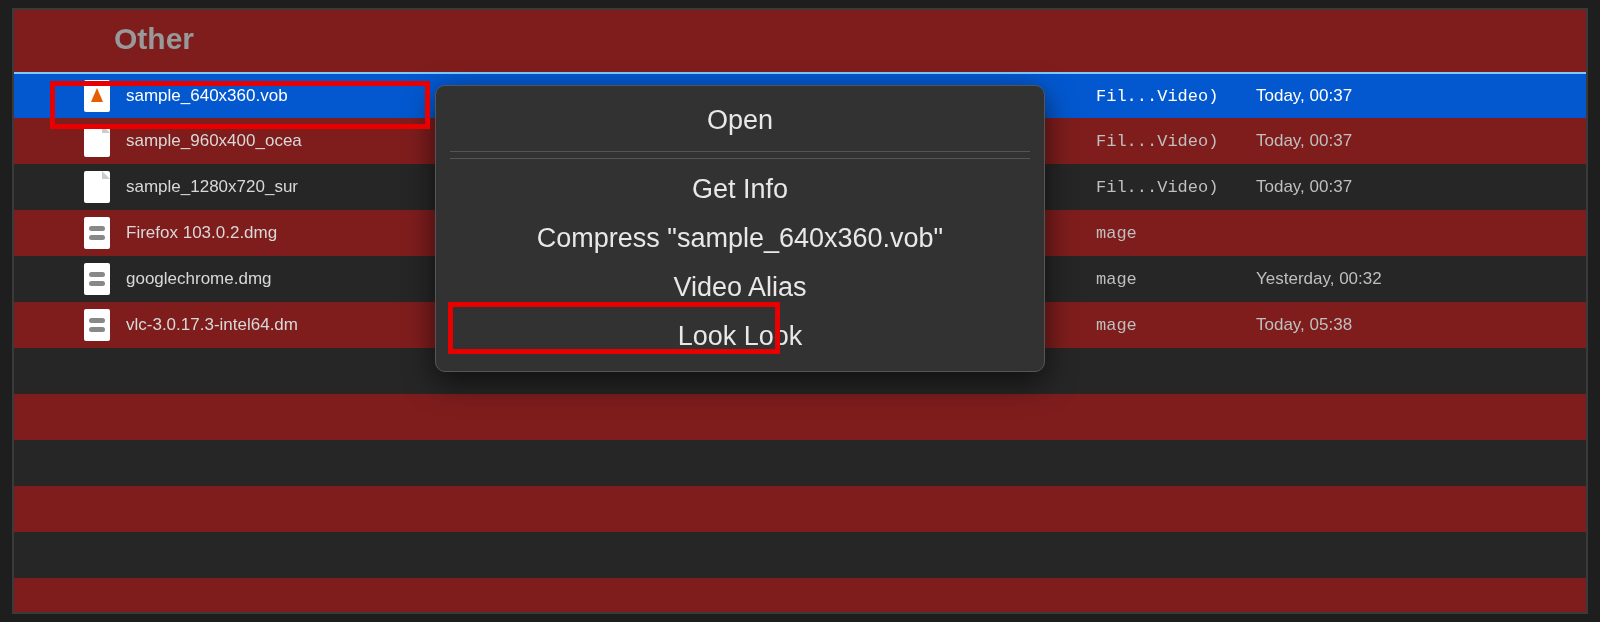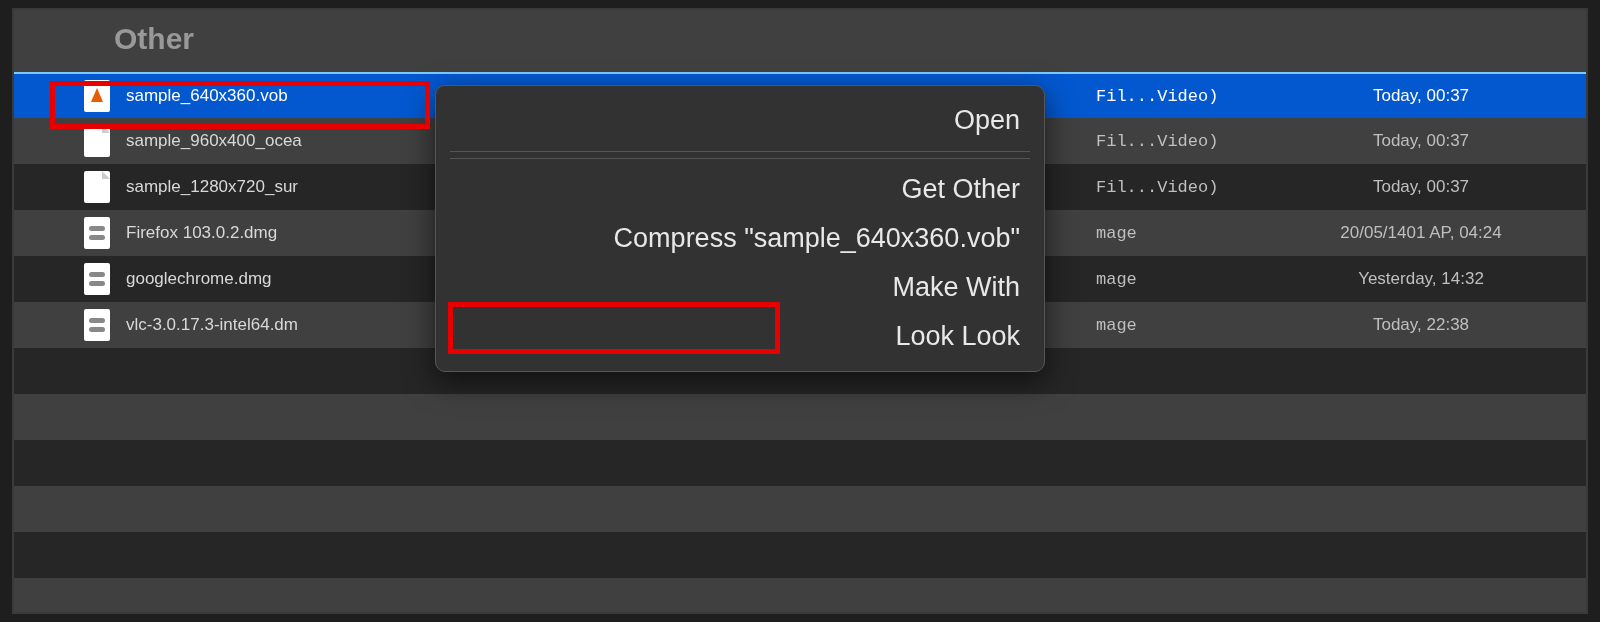--- a/index.html
+++ b/index.html
@@ -12,21 +12,21 @@
     overflow: hidden;
     position: relative;
   }
   .frame {
     position: absolute;
     left: 12px;
     top: 8px;
     width: 1576px;
     height: 606px;
     border: 2px solid #3a3a3a;
-    background: #404040;
+    background: #7f1d1d;
   }
   .group-header {
     padding: 12px 0 16px 100px;
     font-size: 30px;
     font-weight: 600;
     color: #999;
   }
   .file-list {
     position: relative;
   }
@@ -110,21 +110,20 @@
   }
   .file-kind {
     flex: 0 0 160px;
     white-space: nowrap;
     overflow: hidden;
     font-family: Liberation Mono, monospace;
   }
   .file-date {
     flex: 0 0 330px;
     white-space: nowrap;
-    text-align: center;
   }
   .file-row.selected .file-date { color:#fff; }
   .file-row:not(.selected) .file-date { color:#bfbfbf; }
   .file-row:not(.selected) .file-kind { color:#bfbfbf; }
 
   
   .highlight-red-file {
     position: absolute;
     left: 50px;
     top: 81px;
@@ -150,24 +149,24 @@
     background: #333232;
     border: 1px solid #555;
     border-radius: 10px;
     box-shadow: 0 10px 30px rgba(0,0,0,.6);
     padding: 10px 0 10px 0;
     z-index: 10;
     font-size: 27px;
     color: #e8e8e8;
   }
   .menu-item {
-    padding: 9px 24px;
+    padding: 9px 8px;
     display: flex;
     align-items: center;
-    justify-content: flex-end;
+    justify-content: center;
     cursor: default;
   }
   .menu-sep {
     height: 1px;
     background: #555;
     margin: 6px 14px;
   }
   .chevron {
     font-size: 24px;
     color: #e8e8e8;
@@ -196,58 +195,57 @@
     <div class="file-row alt">
       <span class="file-icon generic"></span>
       <span class="file-name">sample_1280x720_sur</span>
       <span class="file-kind">Fil...Video)</span>
       <span class="file-date">Today, 00:37</span>
     </div>
     <div class="file-row">
       <span class="file-icon dmg"></span>
       <span class="file-name">Firefox 103.0.2.dmg</span>
       <span class="file-kind">mage</span>
-      <span class="file-date">20/05/1401 AP, 04:24</span>
     </div>
     <div class="file-row alt">
       <span class="file-icon dmg"></span>
       <span class="file-name">googlechrome.dmg</span>
       <span class="file-kind">mage</span>
-      <span class="file-date">Yesterday, 14:32</span>
+      <span class="file-date">Yesterday, 00:32</span>
     </div>
     <div class="file-row">
       <span class="file-icon dmg"></span>
       <span class="file-name">vlc-3.0.17.3-intel64.dm</span>
       <span class="file-kind">mage</span>
-      <span class="file-date">Today, 22:38</span>
+      <span class="file-date">Today, 05:38</span>
     </div>
 
     <div class="file-row alt"></div>
     <div class="file-row"></div>
     <div class="file-row alt"></div>
     <div class="file-row"></div>
     <div class="file-row alt"></div>
     <div class="file-row"></div>
   </div>
 </div>
 
 <div class="context-menu">
   <div class="menu-item">
     <span>Open</span>
   </div>
   <div class="menu-sep"></div>
   <div class="menu-sep"></div>
   <div class="menu-item" id="get-info-item">
-    <span>Get Other</span>
+    <span>Get Info</span>
   </div>
   <div class="menu-item">
     <span>Compress "sample_640x360.vob"</span>
   </div>
   <div class="menu-item">
-    <span>Make With</span>
+    <span>Video Alias</span>
   </div>
   <div class="menu-item">
     <span>Look Look</span>
   </div>
 </div>
 
 <div class="highlight-red-file"></div>
 <div class="highlight-red-menu" style="left:448px; top:302px; width:332px; height:52px;"></div>
 
 </body></html>

